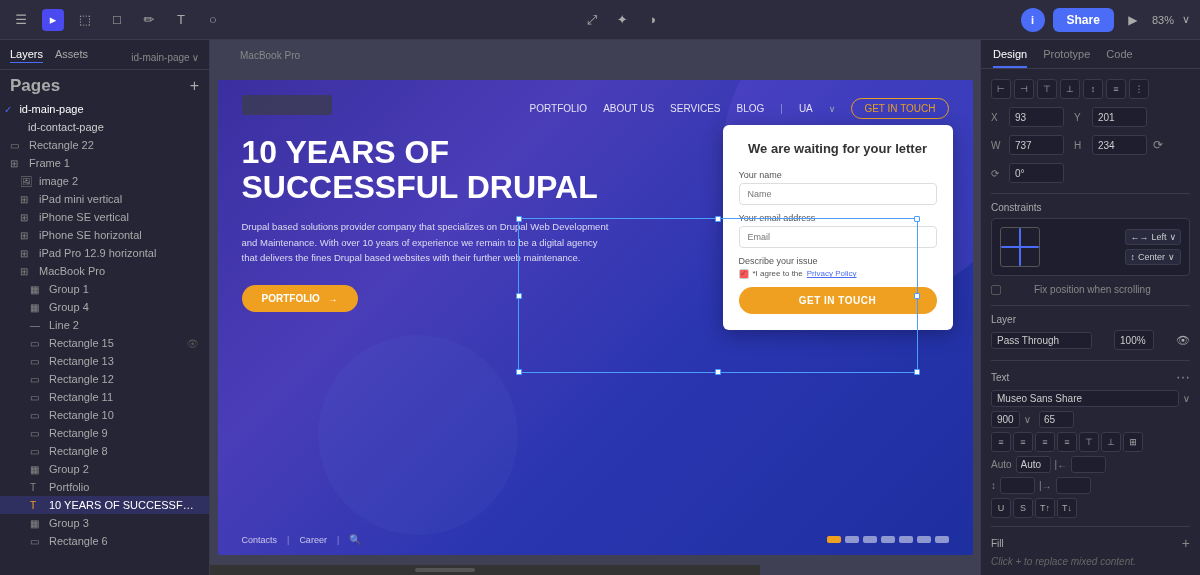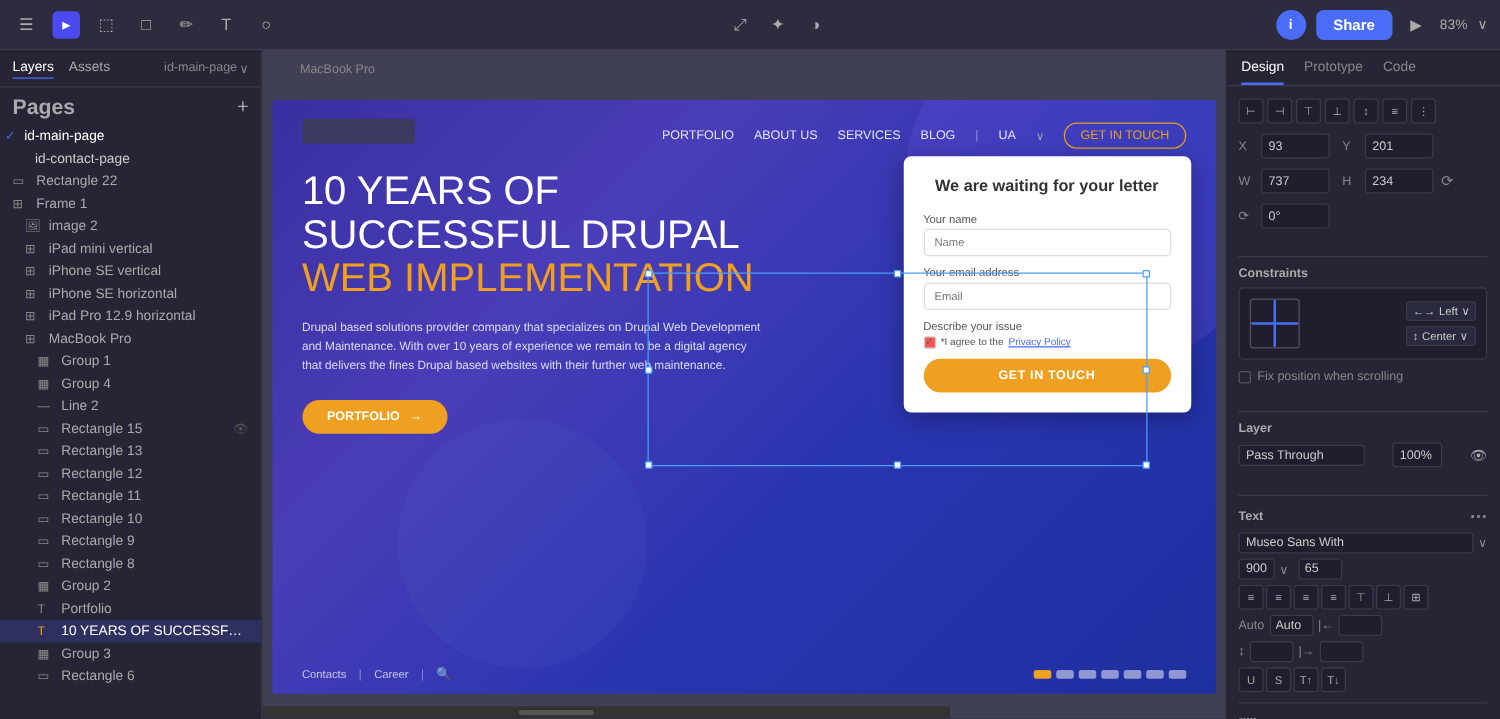--- a/index.html
+++ b/index.html
@@ -32,21 +32,21 @@
     #left-panel {
       width: 210px;
       background: #252535;
       border-right: 1px solid #3a3a4a;
       display: flex;
       flex-direction: column;
       overflow: hidden;
     }
     .panel-tabs {
       display: flex;
-      align-items: center;
+      align-items: flex-end;
       padding: 6px 10px;
       border-bottom: 1px solid #3a3a4a;
       gap: 12px;
       justify-content: space-between;
     }
     .panel-tabs-left { display: flex; gap: 12px; }
     .panel-tab { font-size: 11px; color: #aaa; cursor: pointer; padding: 2px 0; }
     .panel-tab.active { color: #fff; border-bottom: 1px solid #4a6cf7; }
     .panel-breadcrumb { font-size: 10px; color: #888; display: flex; align-items: center; gap: 2px; }
 
@@ -148,21 +148,21 @@
     
     .hero-content {
       position: absolute;
       top: 55px;
       left: 24px;
       width: 420px;
       z-index: 2;
     }
     .hero-title {
       font-size: 32px;
-      font-weight: 400;
+      font-weight: 700;
       color: white;
       line-height: 1.1;
       text-transform: uppercase;
       font-family: Arial, sans-serif;
     }
     .hero-title-accent { color: #f0a020; }
     .hero-desc {
       font-size: 9.5px;
       color: rgba(255,255,255,0.8);
       margin-top: 14px;
@@ -294,21 +294,21 @@
     .prop-input {
       background: #1e1e2e;
       border: 1px solid #3a3a4a;
       color: #ccc;
       font-size: 10px;
       padding: 2px 5px;
       border-radius: 3px;
       width: 55px;
       height: 20px;
     }
-    .prop-section { font-size: 10px; color: #aaa; font-weight: 700; margin: 22px 0 5px; border-top: 1px solid #3a3a4a; padding-top: 8px; display: flex; justify-content: space-between; align-items: center; text-align: center; }
+    .prop-section { font-size: 10px; color: #aaa; font-weight: 400; margin: 10px 0 5px; border-top: 1px solid #3a3a4a; padding-top: 8px; display: flex; justify-content: space-between; align-items: center; text-align: center; }
     .prop-plus { cursor: pointer; color: #888; font-size: 14px; }
 
     .align-btns { display: flex; gap: 3px; margin-bottom: 8px; }
     .align-btn { width: 20px; height: 20px; background: #1e1e2e; border: 1px solid #3a3a4a; border-radius: 3px; display: flex; align-items: center; justify-content: center; cursor: pointer; font-size: 9px; color: #aaa; }
 
     .constraints-box {
       background: #1e1e2e;
       border: 1px solid #3a3a4a;
       border-radius: 4px;
       padding: 8px;
@@ -332,21 +332,21 @@
       background: #4a6cf7;
       border-radius: 1px;
     }
     .c-horiz { width: 100%; height: 2px; }
     .c-vert { width: 2px; height: 100%; }
     .constraints-selects { display: flex; flex-direction: column; gap: 4px; }
     .constraint-select { font-size: 9px; color: #ccc; background: #2a2a3e; border: 1px solid #3a3a4a; border-radius: 3px; padding: 2px 4px; display: flex; align-items: center; gap: 3px; cursor: pointer; }
 
     .fix-pos-row { display: flex; align-items: center; gap: 5px; margin-bottom: 8px; }
     .checkbox { width: 10px; height: 10px; border: 1px solid #555; border-radius: 2px; cursor: pointer; }
-    .fix-label { font-size: 10px; color: #888; }
+    .fix-label { font-size: 10px; color: #888; margin-left: 28px; }
     .layer-row { display: flex; align-items: center; gap: 22px; }
     .layer-select { font-size: 10px; color: #ccc; background: #1e1e2e; border: 1px solid #3a3a4a; padding: 2px 5px; border-radius: 3px; flex: 1; cursor: pointer; }
     .layer-opacity { width: 40px; font-size: 10px; }
     .visibility-btn { color: #aaa; cursor: pointer; font-size: 11px; }
 
     .text-section { margin-bottom: 8px; }
     .font-row { display: flex; gap: 4px; align-items: center; margin-bottom: 4px; }
     .font-name { font-size: 10px; color: #ccc; flex: 1; background: #1e1e2e; border: 1px solid #3a3a4a; padding: 2px 5px; border-radius: 3px; cursor: pointer; }
     .font-size-input { width: 35px; font-size: 10px; background: #1e1e2e; border: 1px solid #3a3a4a; color: #ccc; padding: 2px 4px; border-radius: 3px; }
     .font-weight { font-size: 10px; color: #ccc; background: #1e1e2e; border: 1px solid #3a3a4a; padding: 2px 5px; border-radius: 3px; cursor: pointer; }
@@ -536,21 +536,20 @@
           <span class="nav-divider">|</span>
           <span class="nav-item">UA</span>
           <span class="nav-item" style="color:#aaa;font-size:9px">∨</span>
           <div class="nav-btn">GET IN TOUCH</div>
         </div>
 
         <div class="hero-content">
           <div class="hero-title">
             <div>10 YEARS OF</div>
             <div>SUCCESSFUL DRUPAL</div>
-            <div class="hero-title-accent">WEB IMPLEMENTATION</div>
           </div>
           <p class="hero-desc">Drupal based solutions provider company that specializes on Drupal Web Development and Maintenance. With over 10 years of experience we remain to be a digital agency that delivers the fines Drupal based websites with their further web maintenance.</p>
           <div class="portfolio-btn">
             <span>PORTFOLIO</span>
             <span>→</span>
           </div>
         </div>
 
         <div class="contact-card">
           <div class="card-title">We are waiting for your letter</div>
@@ -678,21 +677,21 @@
         <input class="prop-input layer-opacity" value="100%" style="">
         <span class="visibility-btn">👁</span>
       </div>
 
       <div class="prop-section">
         <span>Text</span>
         <span class="prop-plus">⋯</span>
       </div>
       <div class="text-section">
         <div class="font-row">
-          <div class="font-name">Museo Sans With</div>
+          <div class="font-name">Museo Sans Share</div>
           <span style="color:#888;font-size:10px">∨</span>
         </div>
         <div class="font-row">
           <div class="font-weight">900</div>
           <span style="color:#888;font-size:10px;margin-right:4px">∨</span>
           <input class="font-size-input" value="65" style="">
         </div>
         <div class="text-align-row">
           <div class="align-btn">≡</div>
           <div class="align-btn">≡</div>

